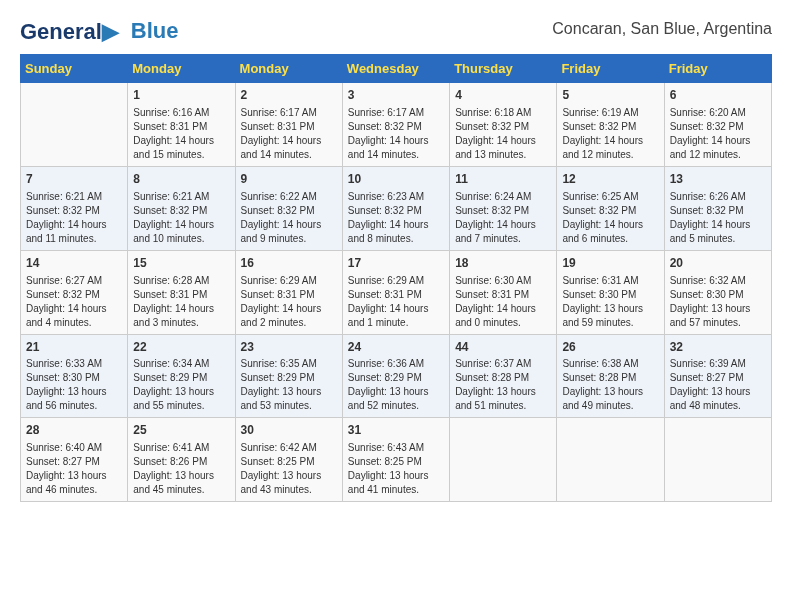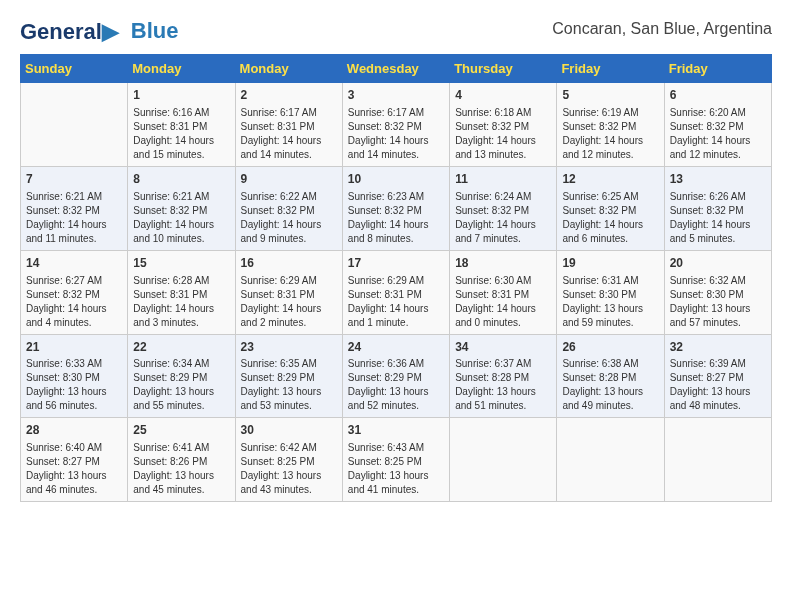--- a/index.html
+++ b/index.html
@@ -211,21 +211,21 @@
         </td>
         <td>
           <span class="day-number">23</span>
           <div class="day-info">Sunrise: 6:35 AM<br>Sunset: 8:29 PM<br>Daylight: 13 hours and 53 minutes.</div>
         </td>
         <td>
           <span class="day-number">24</span>
           <div class="day-info">Sunrise: 6:36 AM<br>Sunset: 8:29 PM<br>Daylight: 13 hours and 52 minutes.</div>
         </td>
         <td>
-          <span class="day-number">34</span>
+          <span class="day-number">44</span>
           <div class="day-info">Sunrise: 6:37 AM<br>Sunset: 8:28 PM<br>Daylight: 13 hours and 51 minutes.</div>
         </td>
         <td>
           <span class="day-number">26</span>
           <div class="day-info">Sunrise: 6:38 AM<br>Sunset: 8:28 PM<br>Daylight: 13 hours and 49 minutes.</div>
         </td>
         <td>
           <span class="day-number">32</span>
           <div class="day-info">Sunrise: 6:39 AM<br>Sunset: 8:27 PM<br>Daylight: 13 hours and 48 minutes.</div>
         </td>

